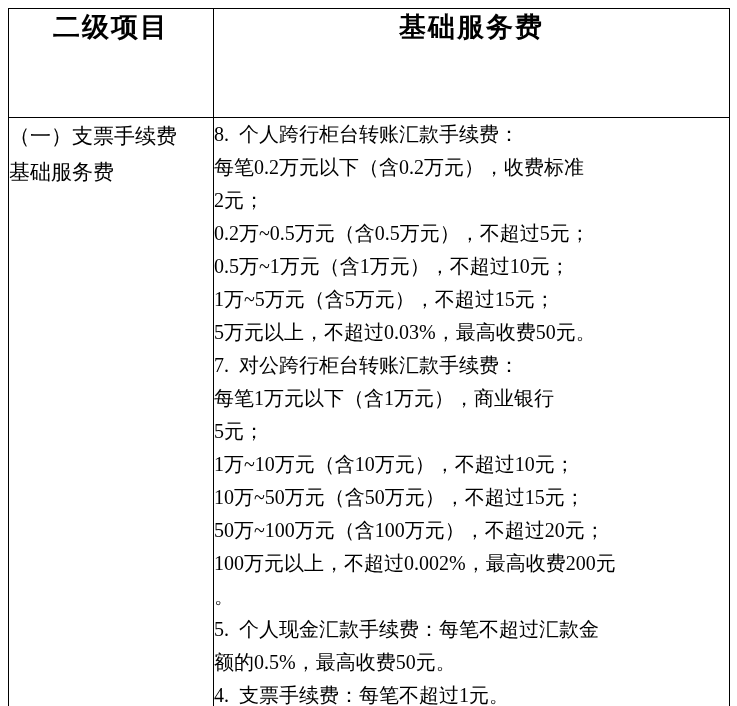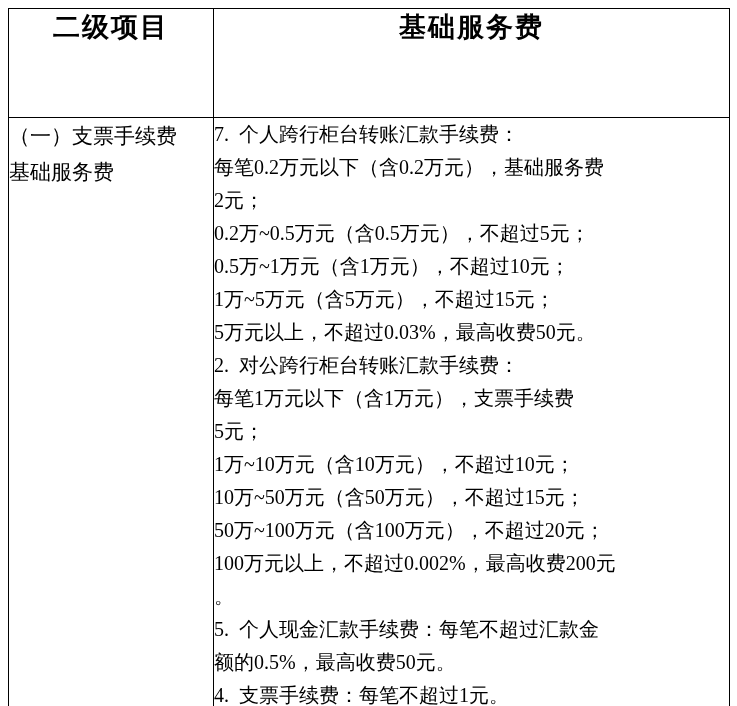--- a/index.html
+++ b/index.html
@@ -82,29 +82,29 @@
         <th class="header-cell">基础服务费</th>
       </tr>
     </thead>
     <tbody>
       <tr>
         <td class="item-cell">
           <span class="item-text">（一）支票手续费
 基础服务费</span>
         </td>
         <td class="standard-cell">
-          <span class="std-line">7.  个人跨行柜台转账汇款手续费：</span>
-          <span class="std-line">每笔0.2万元以下（含0.2万元），基础服务费</span>
+          <span class="std-line">8.  个人跨行柜台转账汇款手续费：</span>
+          <span class="std-line">每笔0.2万元以下（含0.2万元），收费标准</span>
           <span class="std-line">2元；</span>
           <span class="std-line">0.2万~0.5万元（含0.5万元），不超过5元；</span>
           <span class="std-line">0.5万~1万元（含1万元），不超过10元；</span>
           <span class="std-line">1万~5万元（含5万元），不超过15元；</span>
           <span class="std-line">5万元以上，不超过0.03%，最高收费50元。</span>
-          <span class="std-line">2.  对公跨行柜台转账汇款手续费：</span>
-          <span class="std-line">每笔1万元以下（含1万元），支票手续费</span>
+          <span class="std-line">7.  对公跨行柜台转账汇款手续费：</span>
+          <span class="std-line">每笔1万元以下（含1万元），商业银行</span>
           <span class="std-line">5元；</span>
           <span class="std-line">1万~10万元（含10万元），不超过10元；</span>
           <span class="std-line">10万~50万元（含50万元），不超过15元；</span>
           <span class="std-line">50万~100万元（含100万元），不超过20元；</span>
           <span class="std-line">100万元以上，不超过0.002%，最高收费200元</span>
           <span class="std-line">。</span>
           <span class="std-line">5.  个人现金汇款手续费：每笔不超过汇款金</span>
           <span class="std-line">额的0.5%，最高收费50元。</span>
           <span class="std-line">4.  支票手续费：每笔不超过1元。</span>
         </td>

